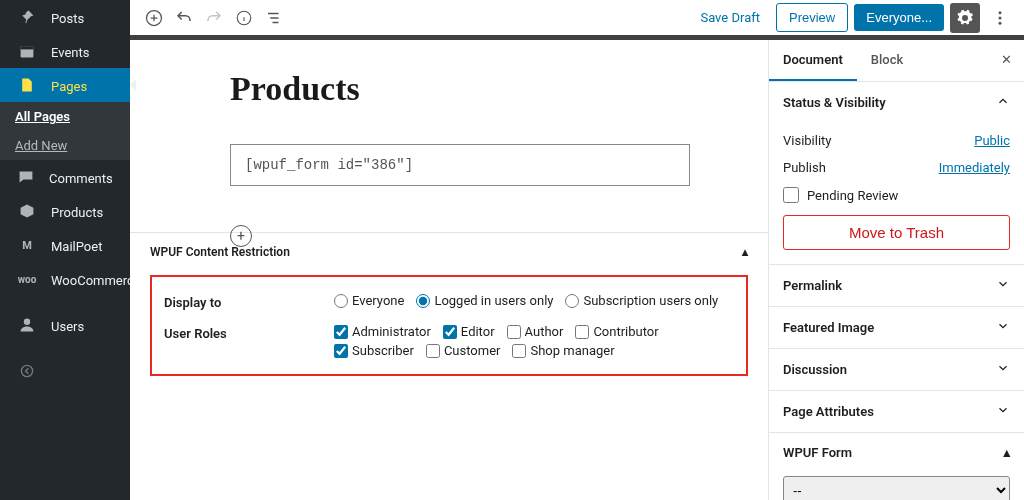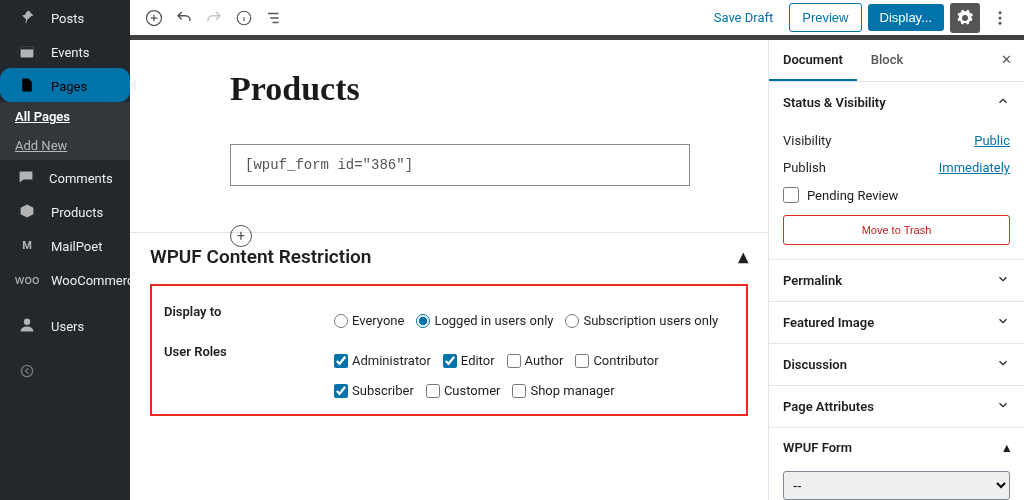--- a/index.html
+++ b/index.html
@@ -1,20 +1,20 @@
 <!DOCTYPE html>
 <html><head>
   <meta charset="utf-8">
   <style>
     * { box-sizing: border-box; margin: 0; padding: 0; }
     body { font-family: -apple-system, BlinkMacSystemFont, "Segoe UI", Roboto, sans-serif; font-size: 13px; color: #1e1e1e; background: #f0f0f1; height: 500px; width: 1024px; overflow: hidden; }
 
     .sidebar { width: 130px; background: #23282d; color: #eee; height: 500px; float: left; font-size: 13px; }
     .sidebar-item { padding: 8px 18px; display: flex; align-items: flex-end; gap: 15px; cursor: pointer; color: #eee; }
-    .sidebar-item.active { background: #0073aa; color: #000000; position: relative; border-radius: 11px; }
+    .sidebar-item.active { background: #0073aa; color: #fde047; position: relative; }
     .sidebar-item.active::after { content: ""; position: absolute; right: -6px; top: 50%; transform: translateY(-50%); border: 6px solid transparent; border-right-color: #f0f0f1; }
     .sidebar-sub { padding: 7px 10px 7px 15px; cursor: pointer; background: #32373c; font-size: 13px; color: #fff; text-decoration: underline; }
     .sidebar-sub.bold { font-weight: 600; }
     .sidebar-sub.light { color: #b4b9be; font-weight: 400; }
     .sidebar-icon { width: 18px; height: 18px; display: inline-flex; align-items: center; justify-content: center; opacity: 0.7; }
     .sidebar-item.active .sidebar-icon { opacity: 1; }
     .sidebar-spacer { height: 12px; }
 
     .main { margin-left: 130px; height: 500px; display: flex; flex-direction: column; background: #fff; }
     .topbar { height: 40px; border-bottom: 5px solid #404040; display: flex; align-items: center; padding: 0 10px; gap: 6px; }
@@ -27,41 +27,41 @@
     .btn-dark { background: #555; color: #fff; width: 30px; height: 30px; display: flex; align-items: center; justify-content: center; border-radius: 3px; cursor: pointer; }
 
     .content-area { flex: 1; display: flex; overflow: hidden; }
     .editor { flex: 1; background: #fff; padding: 0; overflow-y: auto; }
     .editor-inner { padding: 30px 20px 0 100px; position: relative; }
     .page-title { font-family: Georgia, serif; font-size: 34px; font-weight: 800; color: #1a1a1a; margin-bottom: 36px; }
     .shortcode-block { border: 1px solid #888; padding: 12px 14px; font-family: "Courier New", monospace; font-size: 14px; color: #555; width: 460px; }
     .add-block-left { position: absolute; left: 100px; top: 185px; width: 22px; height: 22px; border: 1.5px solid #555; border-radius: 50%; display: flex; align-items: center; justify-content: center; font-size: 14px; color: #555; cursor: pointer; }
 
     .metabox { border-top: 1px solid #e2e4e7; margin-top: 46px; padding: 0; }
-    .metabox-header { padding: 12px 20px; font-weight: 600; font-size: 19px; display: flex; align-items: center; }
+    .metabox-header { padding: 12px 20px; font-weight: 600; font-size: 12px; display: flex; align-items: center; }
     .metabox-body { border: 2px solid #e82822; margin: 4px 20px 8px 20px; padding: 16px 12px; }
     .field-row { display: flex; align-items: flex-start; margin-bottom: 14px; }
     .field-label { width: 170px; font-weight: 600; font-size: 13px; padding-top: 2px; }
     .field-control { flex: 1; display: flex; flex-wrap: wrap; gap: 4px 12px; align-items: center; font-size: 13px; }
-    .radio-lbl, .check-lbl { display: inline-flex; align-items: center; gap: 4px; margin-top: 11px; }
+    .radio-lbl, .check-lbl { display: inline-flex; align-items: center; gap: 4px; }
     input[type=radio], input[type=checkbox] { width: 14px; height: 14px; accent-color: #0073aa; }
 
     .settings-panel { width: 256px; background: #fff; border-left: 1px solid #e2e4e7; overflow-y: auto; font-size: 13px; }
     .panel-tabs { display: flex; border-bottom: 1px solid #e2e4e7; }
     .panel-tab { padding: 12px 14px; cursor: pointer; color: #555; font-weight: 500; }
     .panel-tab.active { border-bottom: 2px solid #0073aa; color: #1e1e1e; font-weight: 600; }
     .panel-close { margin-left: auto; padding: 12px 12px; cursor: pointer; color: #555; }
     .panel-section { border-bottom: 1px solid #e2e4e7; }
     .panel-section-hd { padding: 12px 14px; font-weight: 600; display: flex; align-items: center; cursor: pointer; }
     .panel-section-hd .chev { margin-left: auto; }
     .panel-section-body { padding: 4px 14px 14px; }
     .kv-row { display: flex; justify-content: space-between; padding: 6px 0; font-size: 13px; }
     .kv-row .v { color: #0073aa; text-decoration: underline; cursor: pointer; }
     .pending { display: flex; align-items: center; gap: 8px; padding: 6px 0 12px; }
-    .trash-btn { width: 100%; border: 1px solid #e82822; color: #cc1818; background: #fff; padding: 8px; border-radius: 3px; cursor: pointer; font-size: 11px; }
+    .trash-btn { width: 100%; border: 1px solid #e82822; color: #cc1818; background: #fff; padding: 8px; border-radius: 3px; cursor: pointer; font-size: 15px; }
     .select-row { padding: 4px 14px 6px; }
     select { width: 100%; padding: 5px; border: 1px solid #7e8993; border-radius: 3px; font-size: 13px; }
   </style>
 </head>
 <body>
 
 <div class="sidebar">
   <div class="sidebar-item">
     <span class="sidebar-icon">
         <svg width="16" height="16" viewBox="0 0 20 20" fill="currentColor">
@@ -107,21 +107,21 @@
     <span>Products</span>
   </div>
   <div class="sidebar-item">
     <span class="sidebar-icon">
         <span style="font-weight:bold;font-size:11px">M</span>
       </span>
     <span>MailPoet</span>
   </div>
   <div class="sidebar-item">
     <span class="sidebar-icon">
-        <span style="font-weight:normal;font-size:13px">woo</span>
+        <span style="font-weight:bold;font-size:10px">woo</span>
       </span>
     <span>WooCommerce</span>
   </div>
   <div class="sidebar-spacer"></div>
   <div class="sidebar-item">
     <span class="sidebar-icon">
         <svg width="16" height="16" viewBox="0 0 20 20" fill="currentColor">
           <circle cx="10" cy="6" r="4"></circle>
           <path d="M2 18c0-4 4-6 8-6s8 2 8 6z"></path>
         </svg>
@@ -171,21 +171,21 @@
           <svg width="18" height="18" viewBox="0 0 24 24" fill="currentColor">
             <rect x="4" y="5" width="14" height="2"></rect>
             <rect x="7" y="11" width="11" height="2"></rect>
             <rect x="10" y="17" width="8" height="2"></rect>
           </svg>
         </div>
     </div>
     <div class="topbar-right">
       <span class="link-btn">Save Draft</span>
       <button class="btn-outline">Preview</button>
-      <button class="btn-primary">Display...</button>
+      <button class="btn-primary">Everyone...</button>
       <div class="btn-dark">
           <svg width="18" height="18" viewBox="0 0 24 24" fill="currentColor">
             <path d="M12 8a4 4 0 100 8 4 4 0 000-8zm8 4l2 1-1 3-2-.5a8 8 0 01-2 2l.5 2-3 1-1-2a8 8 0 01-3 0l-1 2-3-1 .5-2a8 8 0 01-2-2l-2 .5-1-3 2-1a8 8 0 010-3l-2-1 1-3 2 .5a8 8 0 012-2L7 2l3-1 1 2a8 8 0 013 0l1-2 3 1-.5 2a8 8 0 012 2l2-.5 1 3-2 1a8 8 0 010 3z"></path>
           </svg>
         </div>
       <div class="icon-btn">
           <svg width="18" height="18" viewBox="0 0 24 24" fill="currentColor">
             <circle cx="12" cy="5" r="2"></circle>
             <circle cx="12" cy="12" r="2"></circle>
             <circle cx="12" cy="19" r="2"></circle>

